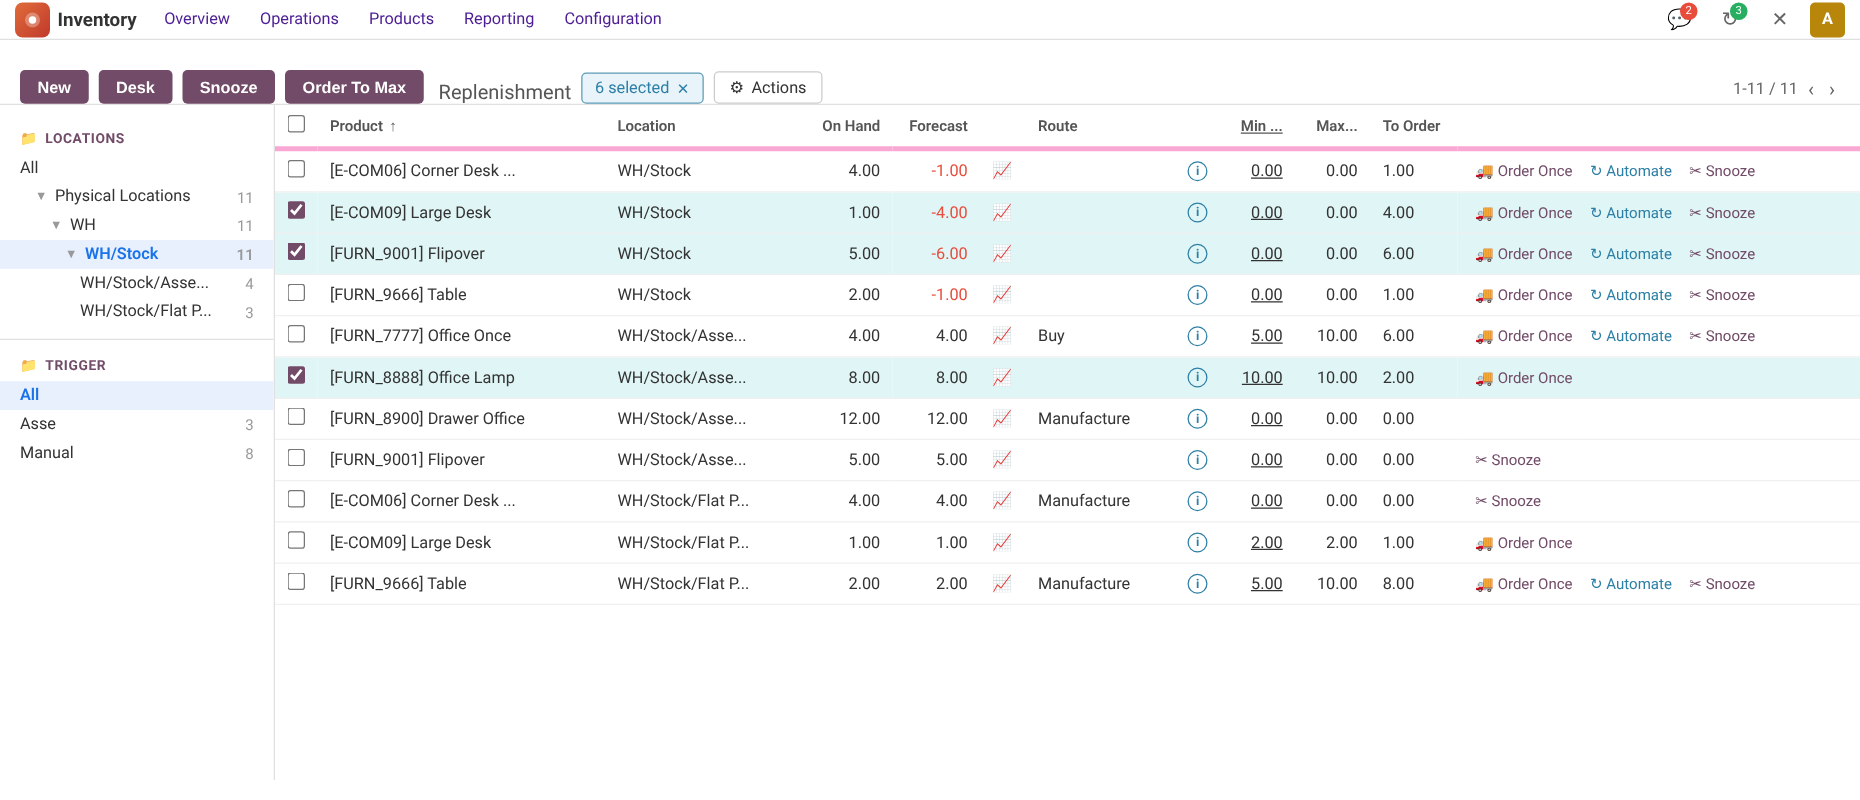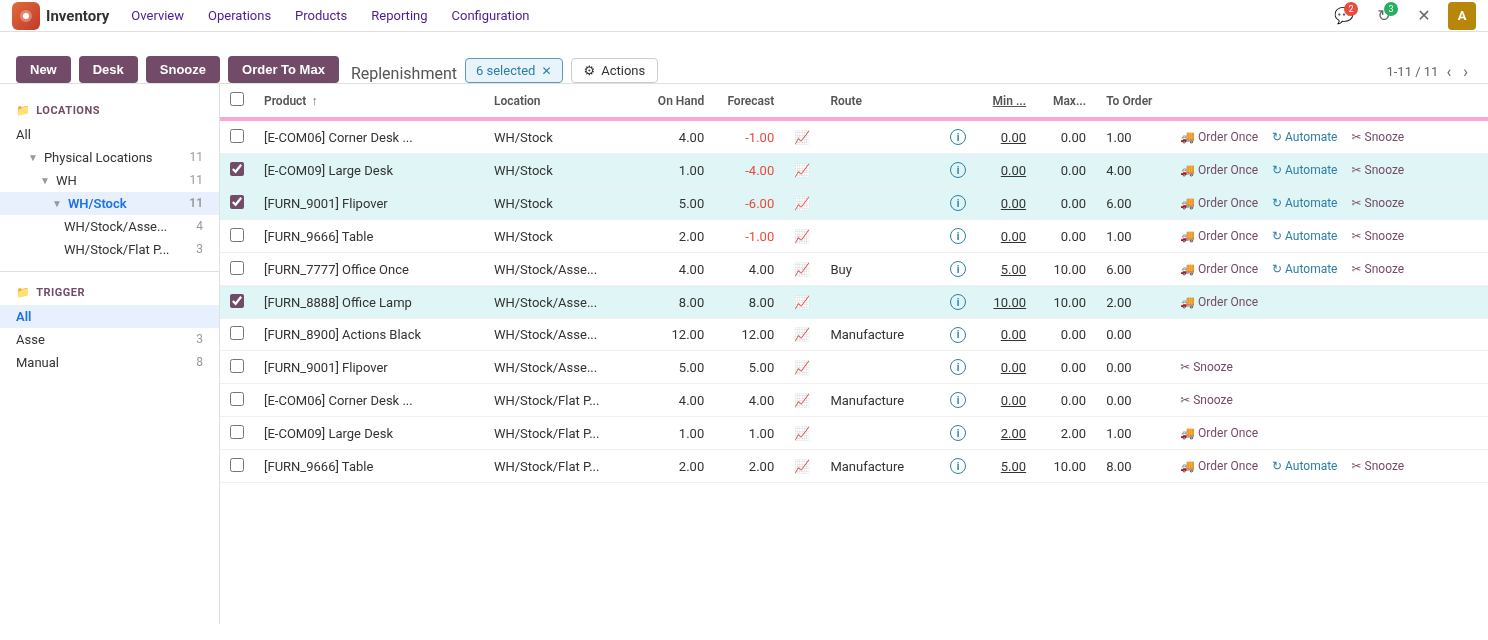--- a/index.html
+++ b/index.html
@@ -80,21 +80,21 @@
     .sidebar {
       width: 220px; min-width: 220px; border-right: 1px solid #e0e0e0;
       padding: 16px 0; overflow-y: auto; background: #fff;
     }
     .sidebar-section-title {
       display: flex; align-items: center; gap: 6px;
       font-size: 11px; font-weight: 700; color: #714b67;
       padding: 4px 16px 6px; letter-spacing: 0.5px; text-transform: uppercase;
     }
     .sidebar-item {
-      display: flex; align-items: flex-start; justify-content: space-between;
+      display: flex; align-items: flex-end; justify-content: space-between;
       padding: 4px 16px; cursor: pointer; color: #333; font-size: 13px;
       border-radius: 0;
     }
     .sidebar-item.active { background: #e8f0fe; color: #1a73e8; font-weight: 600; }
     .sidebar-item.indent1 { padding-left: 28px; }
     .sidebar-item.indent2 { padding-left: 40px; }
     .sidebar-item.indent3 { padding-left: 52px; }
     .sidebar-count { color: #999; font-size: 12px; }
     .sidebar-arrow { color: #999; font-size: 10px; margin-right: 2px; }
     .sidebar-divider { height: 1px; background: #e0e0e0; margin: 10px 0; }
@@ -399,21 +399,21 @@
             <td class="cell-max">10.00</td>
             <td class="cell-toorder">2.00</td>
             <td class="cell-actions">
               <div class="row-actions">
                 <span class="act-btn"><span style="font-size:12px;">🚚</span> Order Once</span>
               </div>
             </td>
           </tr>
           <tr>
             <td class="cell-check"><input type="checkbox" style=""></td>
-            <td class="cell-product">[FURN_8900] Actions Black</td>
+            <td class="cell-product">[FURN_8900] Drawer Office</td>
             <td class="cell-location">WH/Stock/Asse...</td>
             <td class="cell-onhand">12.00</td>
             <td class="cell-forecast">12.00</td>
             <td class="cell-chart"><span class="chart-icon" style="color:#888;font-size:13px;">📈</span></td>
             <td class="cell-route">Manufacture</td>
             <td class="cell-info"><span class="info-icon">i</span></td>
             <td class="cell-min">0.00</td>
             <td class="cell-max">0.00</td>
             <td class="cell-toorder">0.00</td>
             <td class="cell-actions">

